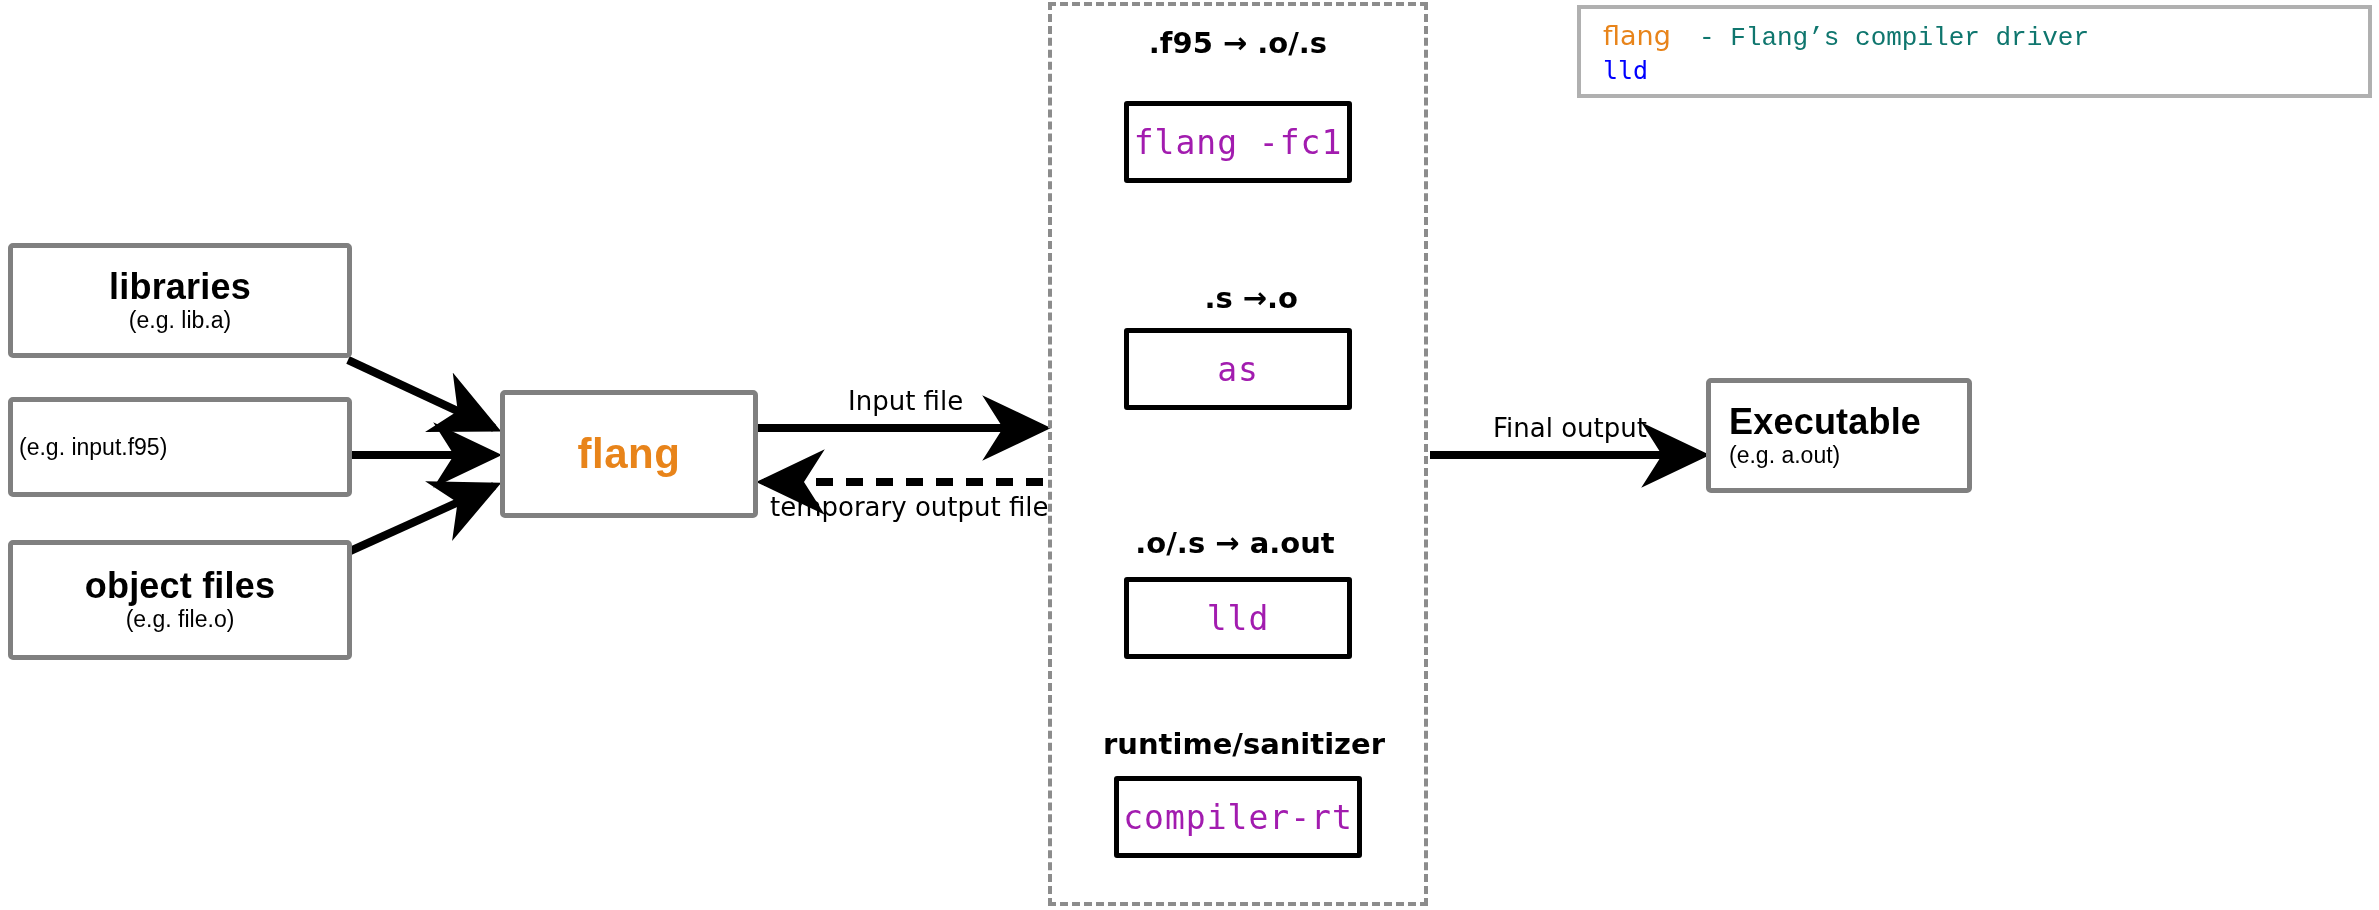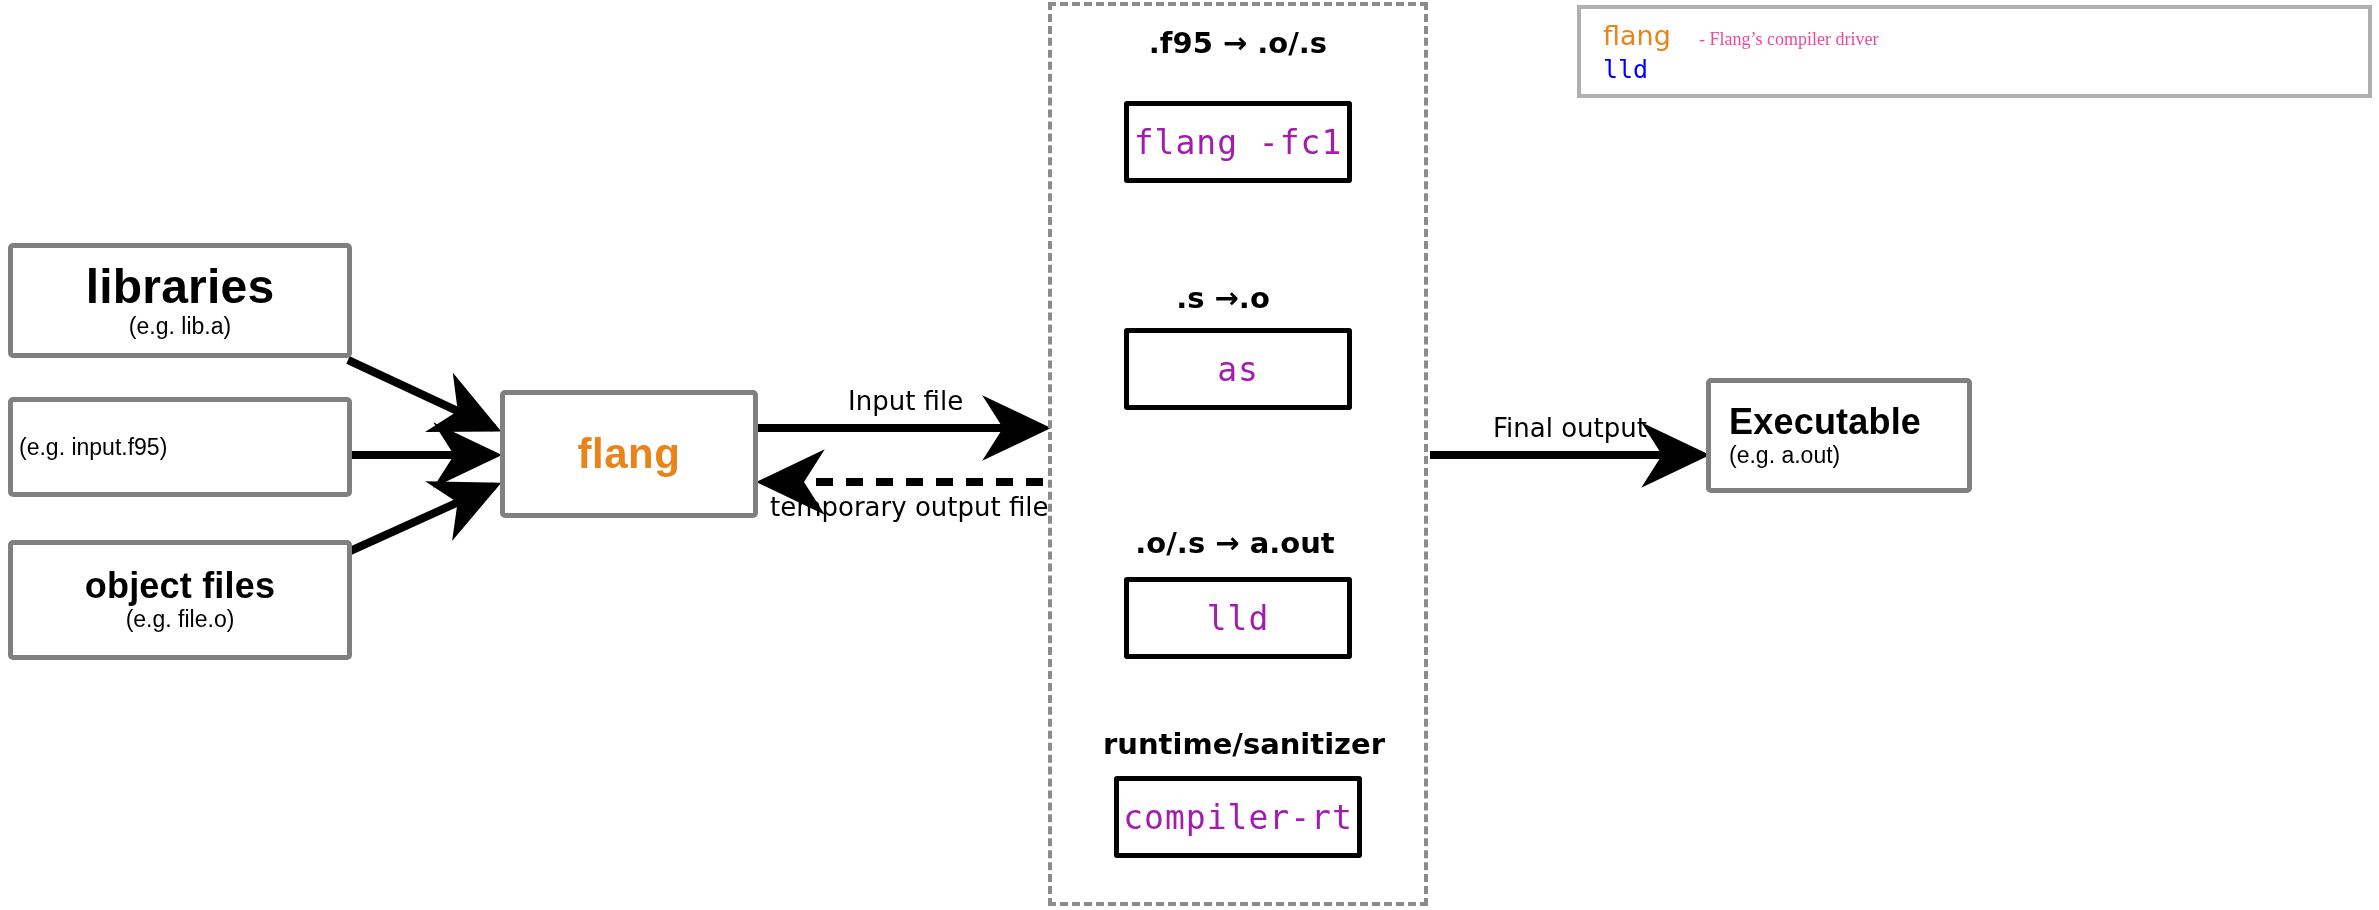--- a/index.html
+++ b/index.html
@@ -110,23 +110,23 @@
   .legend-key.orange {
     color: #e8841a;
     font-family: "DejaVu Sans", sans-serif;
   }
   .legend-key.blue {
     color: #0000ff;
     font-family: "DejaVu Sans Mono", monospace;
     font-size: 25px;
   }
   .legend-desc {
-    color: #ec4899;
-    font-family: Liberation Serif, serif;
-    font-size: 18px;
+    color: #0f766e;
+    font-family: Liberation Mono, monospace;
+    font-size: 26px;
   }
 
   svg.overlay {
     position: absolute;
     left: 0;
     top: 0;
     width: 2379px;
     height: 910px;
     pointer-events: none;
   }
@@ -153,21 +153,21 @@
     <path d="M 348,552 L 494,486" stroke="#000000" stroke-width="8" fill="none" marker-end="url(#ah)"></path>
 
     <path d="M 757,428 L 1043,428" stroke="#000000" stroke-width="8" fill="none" marker-end="url(#ah)"></path>
 
     <path d="M 1043,482 L 764,482" stroke="#000000" stroke-width="8" stroke-dasharray="17 13" fill="none" marker-end="url(#ahl)"></path>
 
     <path d="M 1430,455 L 1702,455" stroke="#000000" stroke-width="8" fill="none" marker-end="url(#ah)"></path>
   </svg>
 
   <div class="abs entity-box" style="left:8px; top:243px; width:344px; height:115px;">
-    <div class="entity-title" style="font-size:48px;">libraries</div>
+    <div class="entity-title" style="font-size:36px;">libraries</div>
     <div class="entity-sub" style="font-size:23px;">(e.g. lib.a)</div>
   </div>
 
   <div class="abs entity-box" style="left:8px; top:397px; width:344px; height:100px; align-items:flex-start; padding-left:6px;">
     <div class="entity-sub" style="font-size:23px;">(e.g. input.f95)</div>
   </div>
 
   <div class="abs entity-box" style="left:8px; top:540px; width:344px; height:120px;">
     <div class="entity-title" style="font-size:36px;">object files</div>
     <div class="entity-sub" style="font-size:23px;">(e.g. file.o)</div>
@@ -183,21 +183,21 @@
 
   <div class="abs edge-label" style="left:1493px; top:413px;">Final output</div>
 
   <div class="abs dashed-group" style="left:1048px; top:2px; width:380px; height:904px;"></div>
 
   <div class="abs stage-label" style="left:1078px; top:26px; width:320px;">.f95 → .o/.s</div>
   <div class="abs tool-box" style="left:1124px; top:101px; width:228px; height:82px;">
     <span class="tool-text">flang -fc1</span>
   </div>
 
-  <div class="abs stage-label" style="left:1068px; top:281px; width:230px; text-align:center;margin-left:40px;">.s →.o</div>
+  <div class="abs stage-label" style="left:1068px; top:281px; width:230px; text-align:right;">.s →.o</div>
   <div class="abs tool-box" style="left:1124px; top:328px; width:228px; height:82px;">
     <span class="tool-text">as</span>
   </div>
 
   <div class="abs stage-label" style="left:1070px; top:526px; width:330px;">.o/.s → a.out</div>
   <div class="abs tool-box" style="left:1124px; top:577px; width:228px; height:82px;">
     <span class="tool-text">lld</span>
   </div>
 
   <div class="abs stage-label" style="left:1062px; top:727px; width:364px;">runtime/sanitizer</div>

